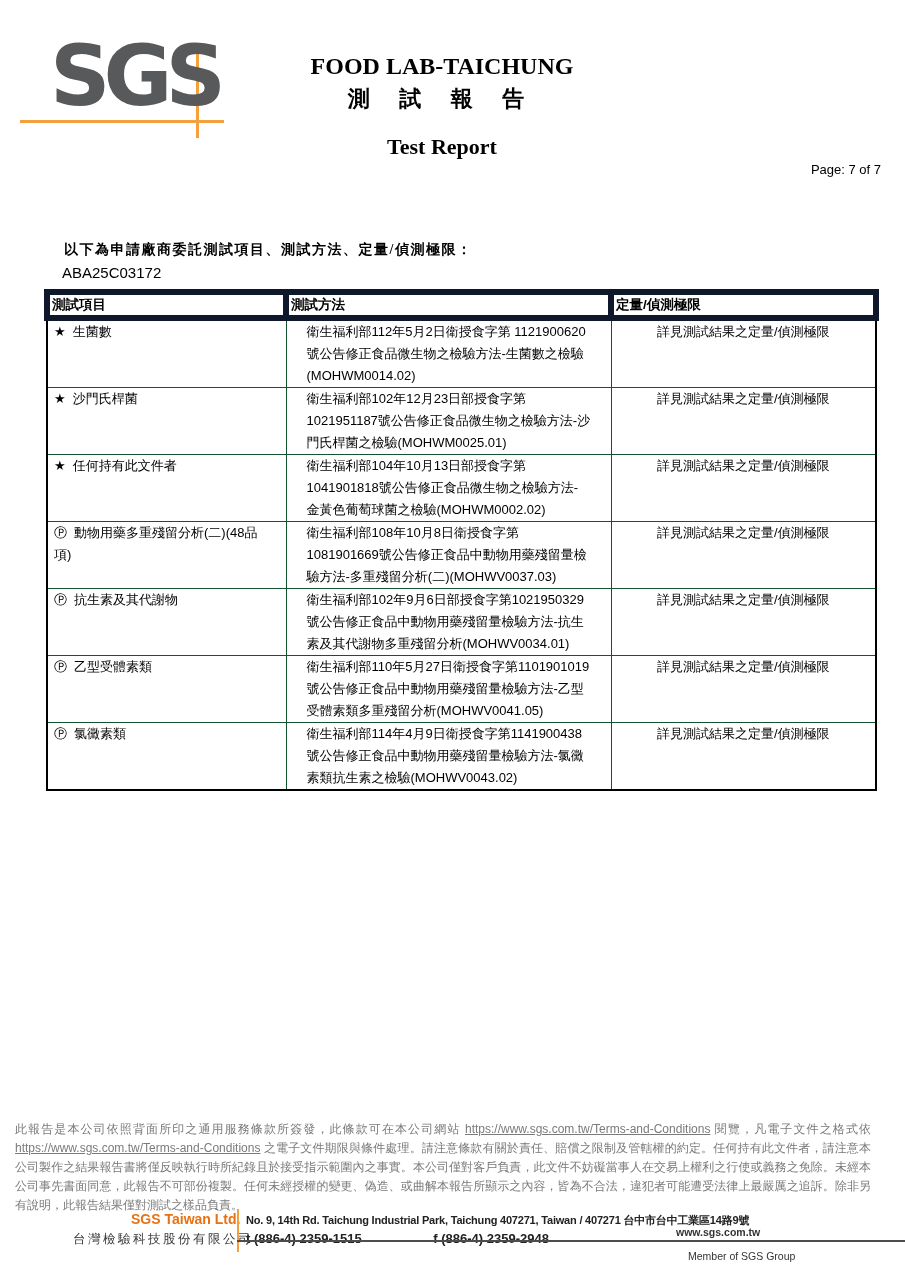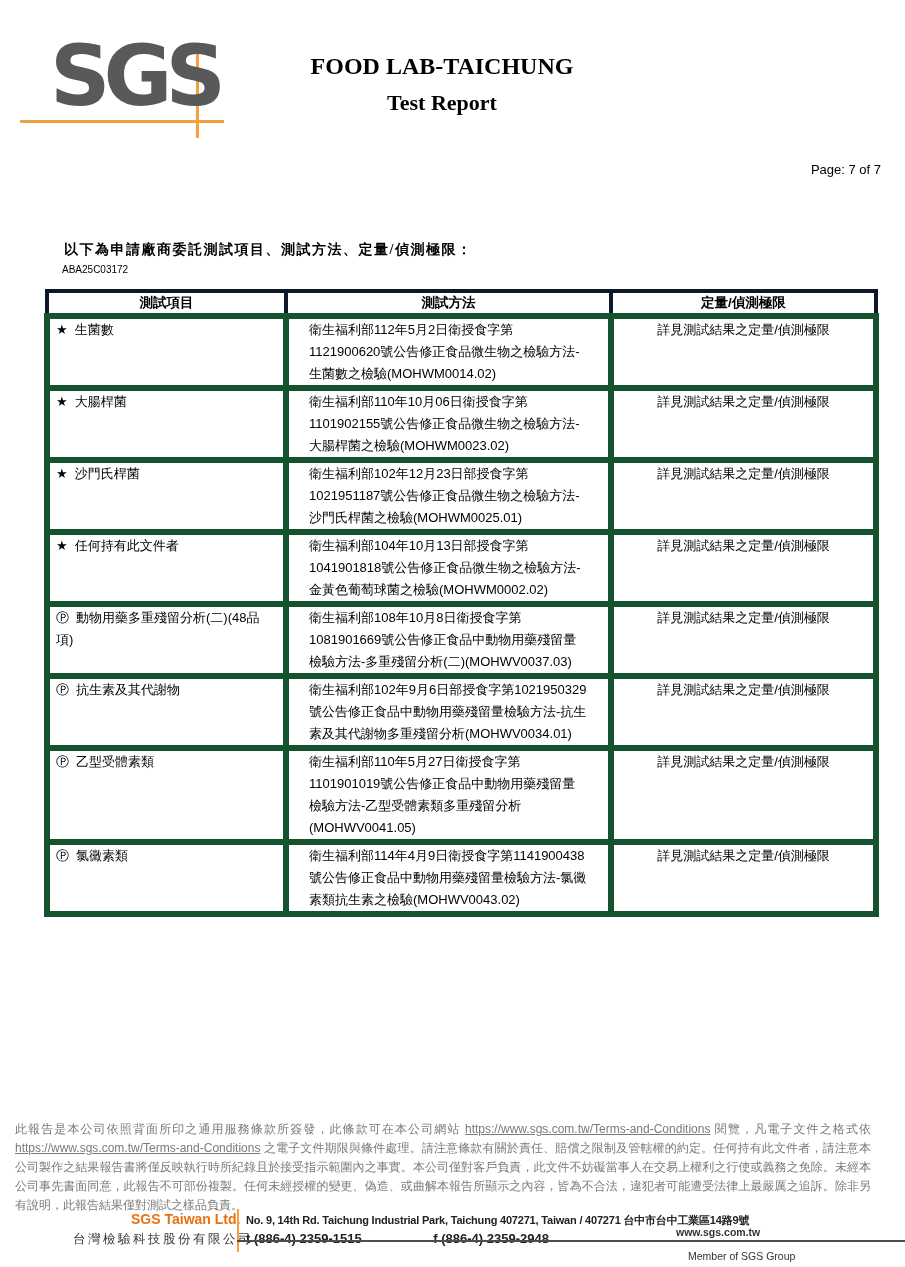--- a/index.html
+++ b/index.html
@@ -24,41 +24,41 @@
   .logo-hline{position:absolute;left:0;top:76px;width:204px;height:3px;background:var(--sgs-orange);}
   .logo-vline{position:absolute;left:176px;top:2px;width:3px;height:92px;background:var(--sgs-orange);}
   
   .title-block{
     position:absolute;left:242px;top:48px;width:400px;text-align:center;
     font-family:"Liberation Serif","DejaVu Serif",serif;font-weight:bold;
   }
   .title-zh{font-size:22px;letter-spacing:3px;}
   .title-en{font-size:24px;margin-top:5px;}
   .subtitle-zh{font-size:22px;letter-spacing:12px;margin-top:4px;}
-  .subtitle-en{font-size:22px;margin-top:10px;}
+  .subtitle-en{font-size:22px;margin-top:20px;}
   .page-label{position:absolute;right:24px;top:162px;font-size:13px;color:#000;}
   
   .intro-note{
     position:absolute;left:64px;top:241px;
     font-family:"Liberation Serif","DejaVu Serif",serif;
     font-weight:bold;font-size:14px;letter-spacing:1.5px;
   }
-  .report-no{position:absolute;left:62px;top:264px;font-size:10px;}
+  .report-no{position:absolute;left:62px;top:264px;font-size:15px;}
   
   .report-table{
     position:absolute;left:44px;top:289px;width:829px;
     border-collapse:collapse;table-layout:fixed;
     border:2px solid #000;
   }
   .report-table th{
-    border:4px solid #0f172a;font-weight:bold;font-size:13.5px;
-    height:20px;text-align:center;padding:0 2px;
+    border:6px solid #0f172a;font-weight:bold;font-size:13.5px;
+    height:20px;text-align:left;padding:0 2px;
   }
   .report-table td{
-    border:6px solid #14532d;vertical-align:top;font-size:13px;
+    border:1px solid #14532d;vertical-align:top;font-size:13px;
     line-height:22px;padding:0 20px;height:64px;
   }
   .c-item{padding-left:6px !important;}
   .c-item .marker{display:inline-block;margin-right:7px;}
   .c-limit{text-align:center;}
   
   .disclaimer{
     position:absolute;left:15px;top:1120px;width:856px;
     font-size:12px;line-height:19px;color:var(--footer-gray);
     text-align:justify;
@@ -84,20 +84,21 @@
 <div class="page">
 
   <div class="logo-block">
     <div class="logo-hline"></div>
     <div class="logo-vline"></div>
     <div class="logo-text">SGS</div>
   </div>
 
   <div class="title-block">
     <div class="title-en">FOOD LAB-TAICHUNG</div>
+    <div class="subtitle-zh">測 試 報 告</div>
     <div class="subtitle-en">Test Report</div>
   </div>
   <div class="page-label">Page: 7 of 7</div>
 
   <div class="intro-note">以下為申請廠商委託測試項目、測試方法、定量/偵測極限：</div>
   <div class="report-no">ABA25C03172</div>
 
   <table class="report-table">
     <colgroup>
         <col style="width:239px">
@@ -108,25 +109,20 @@
       <tr>
         <th>測試項目</th>
         <th>測試方法</th>
         <th>定量/偵測極限</th>
       </tr>
     </thead>
     <tbody id="table-body">
         <tr>
           <td class="c-item"><span class="marker">★</span><span>生菌數</span></td>
           <td class="c-method">衛生福利部112年5月2日衛授食字第 1121900620號公告修正食品微生物之檢驗方法-生菌數之檢驗(MOHWM0014.02)</td>
-          <td class="c-limit">詳見測試結果之定量/偵測極限</td>
-        </tr>
-        <tr>
-          <td class="c-item"><span class="marker">★</span><span>大腸桿菌</span></td>
-          <td class="c-method">衛生福利部110年10月06日衛授食字第1101902155號公告修正食品微生物之檢驗方法-大腸桿菌之檢驗(MOHWM0023.02)</td>
           <td class="c-limit">詳見測試結果之定量/偵測極限</td>
         </tr>
         <tr>
           <td class="c-item"><span class="marker">★</span><span>沙門氏桿菌</span></td>
           <td class="c-method">衛生福利部102年12月23日部授食字第1021951187號公告修正食品微生物之檢驗方法-沙門氏桿菌之檢驗(MOHWM0025.01)</td>
           <td class="c-limit">詳見測試結果之定量/偵測極限</td>
         </tr>
         <tr>
           <td class="c-item"><span class="marker">★</span><span>任何持有此文件者</span></td>
           <td class="c-method">衛生福利部104年10月13日部授食字第1041901818號公告修正食品微生物之檢驗方法-金黃色葡萄球菌之檢驗(MOHWM0002.02)</td>

